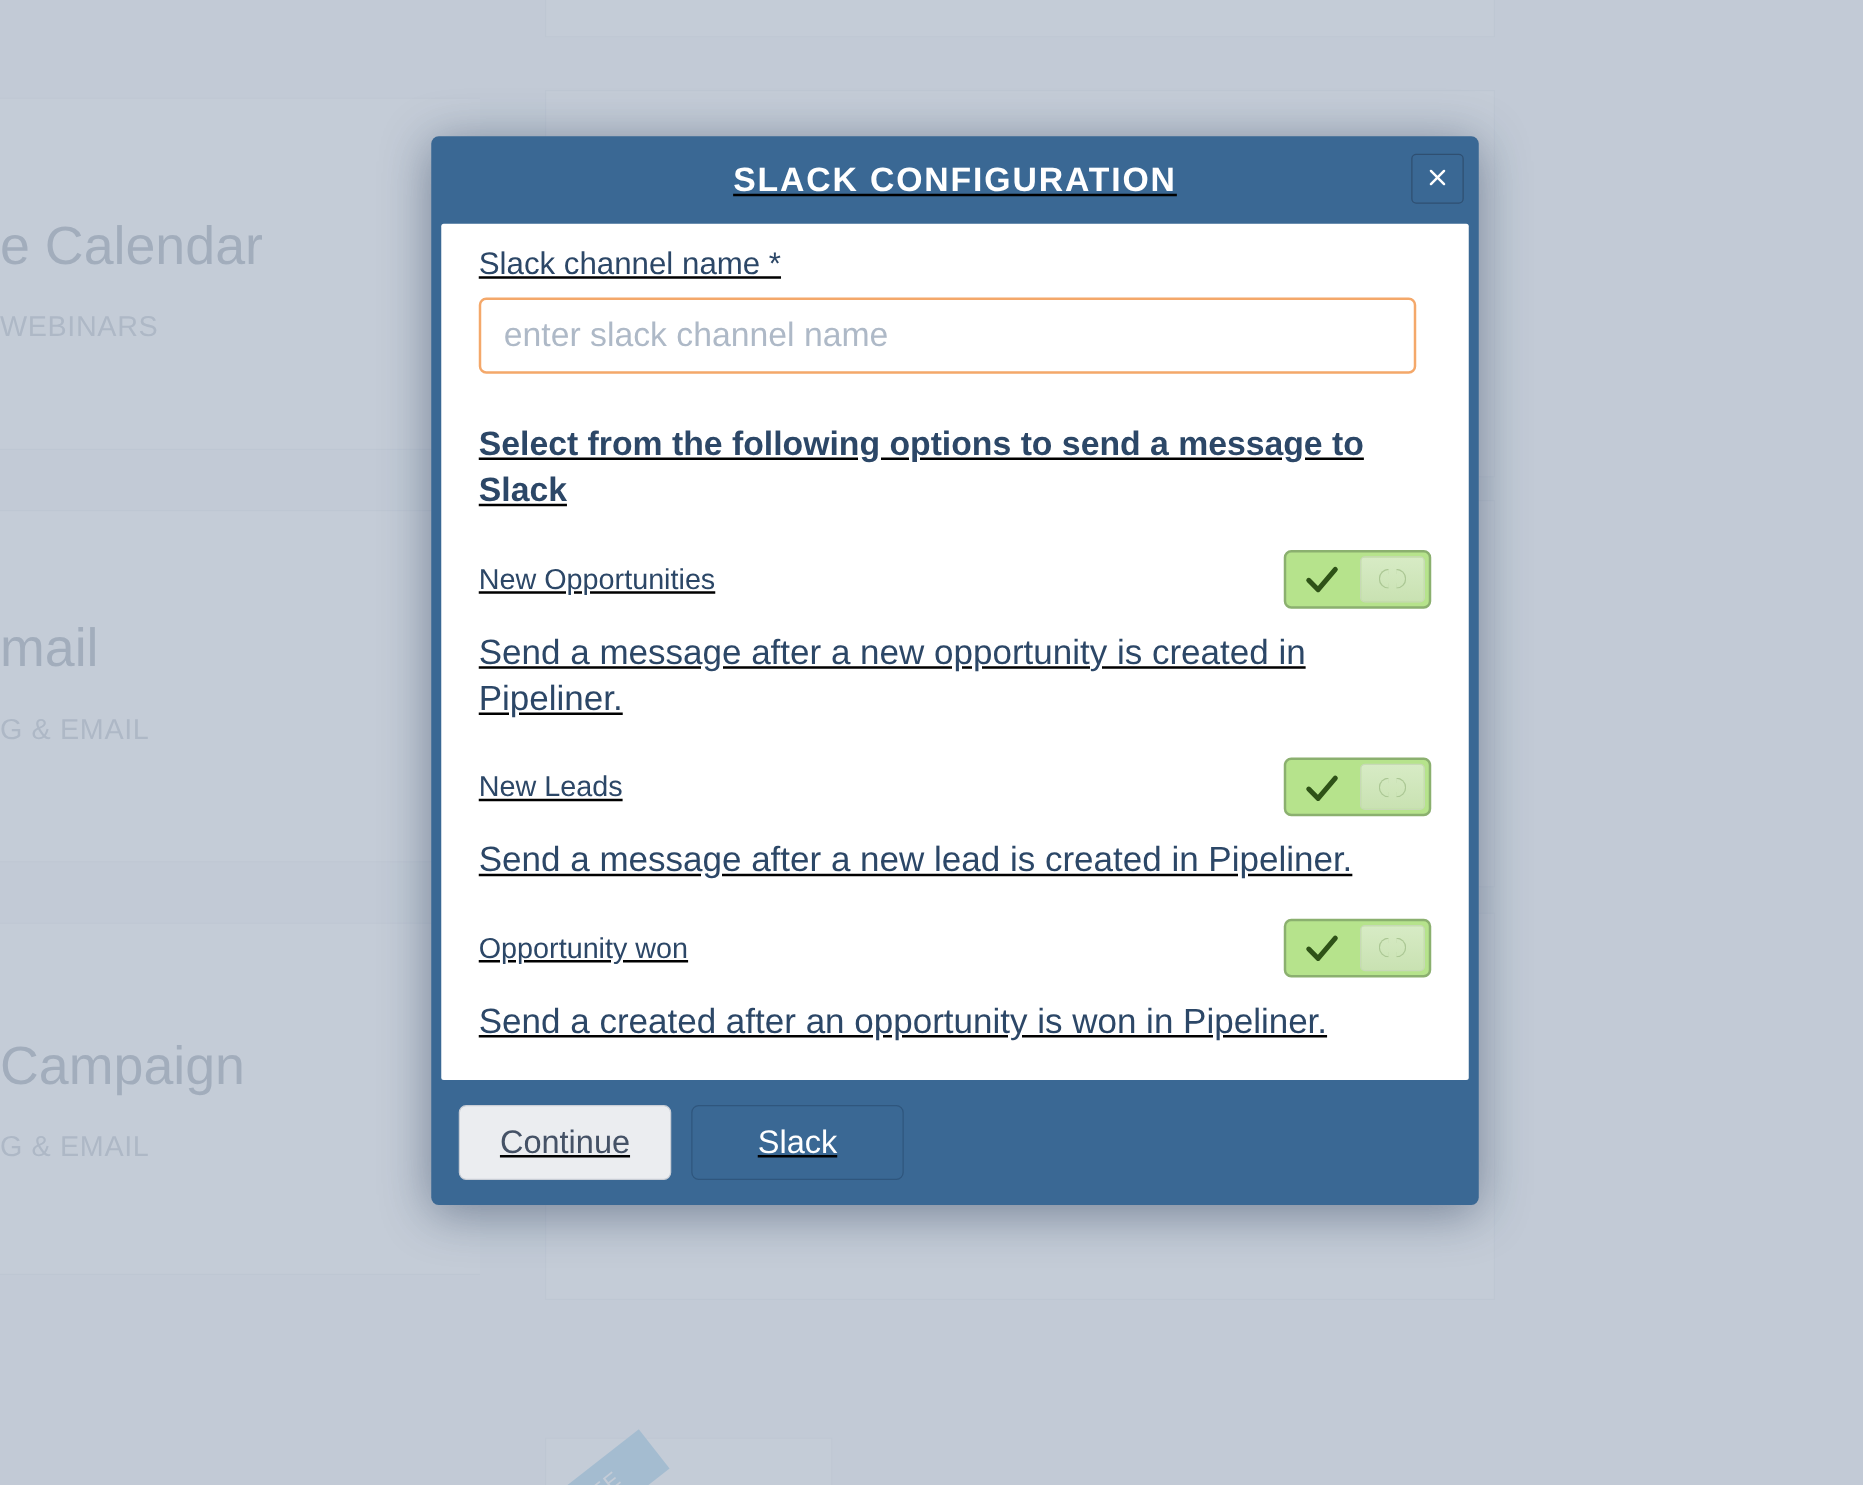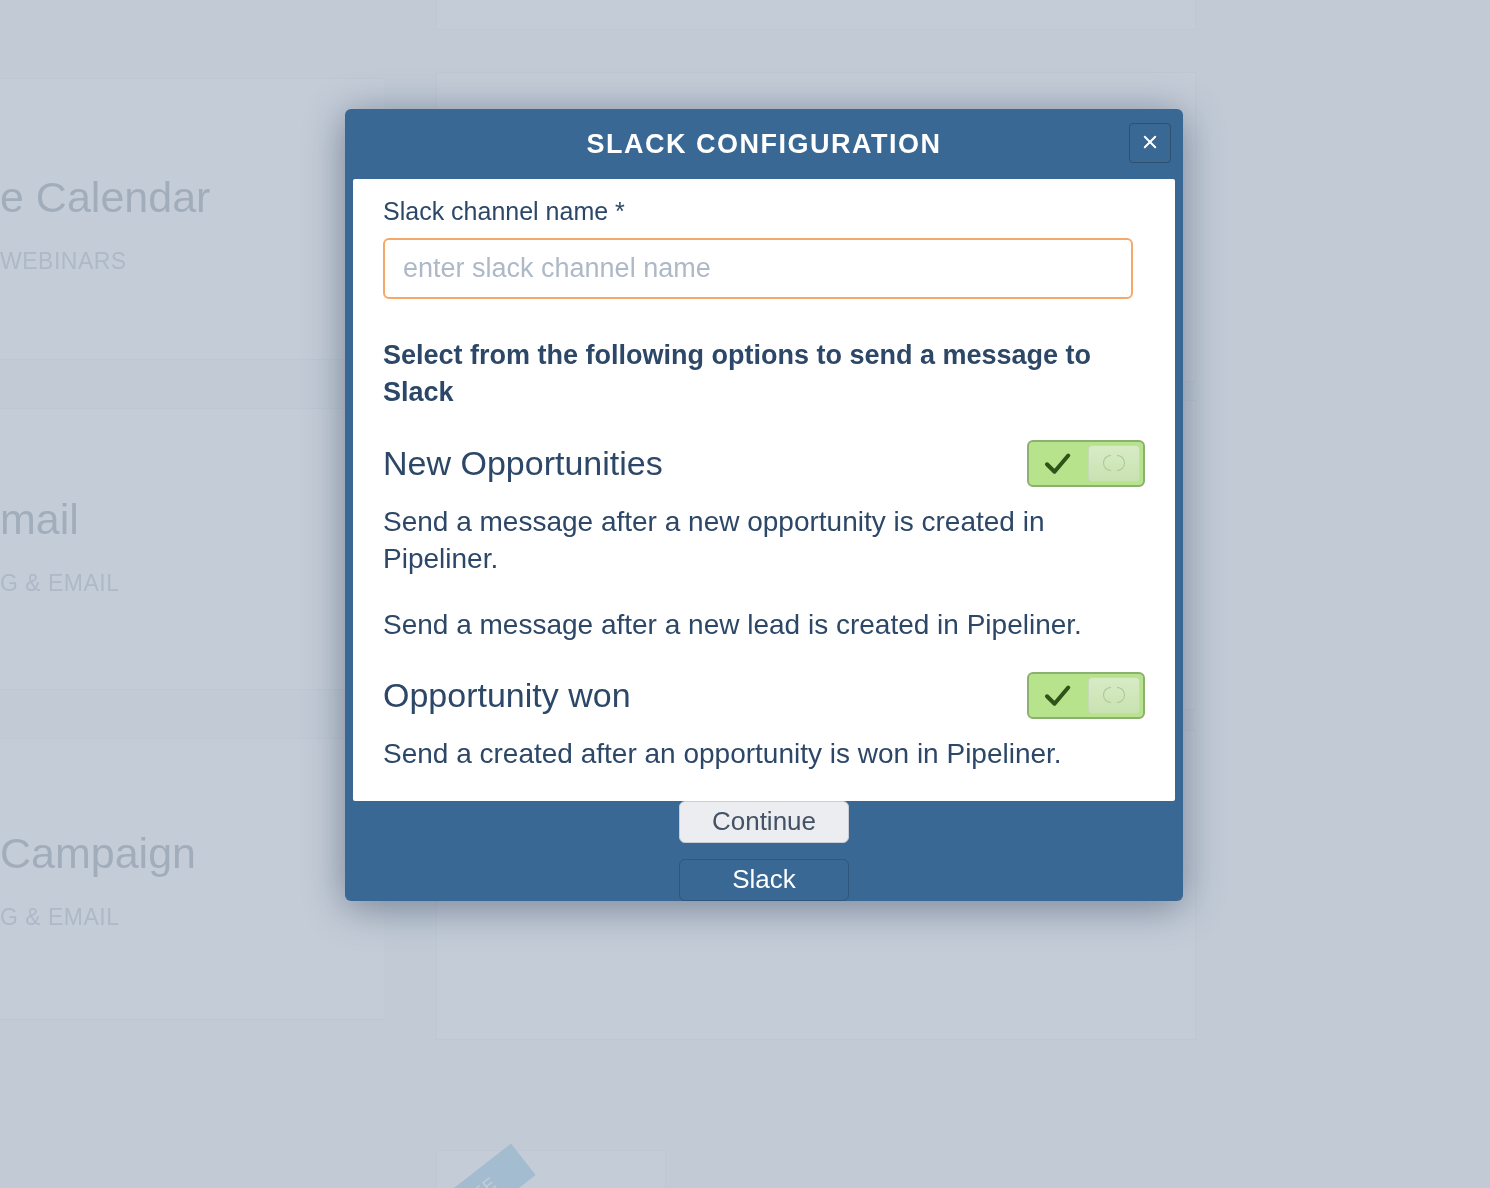--- a/index.html
+++ b/index.html
@@ -81,20 +81,21 @@
   
   .dialog {
     position: absolute;
     left: 345px;
     top: 109px;
     width: 838px;
     background: #3a6894;
     border-radius: 6px;
     box-shadow: 0 6px 40px rgba(20,40,70,0.45);
     overflow: hidden;
+    text-decoration: underline;
   }
   .dialog-header {
     position: relative;
     height: 70px;
     display: flex;
     align-items: center;
     justify-content: center;
   }
   .dialog-title {
     color: #ffffff;
@@ -157,21 +158,21 @@
 
   .opt {
     margin-top: 28px;
   }
   .opt-row {
     display: flex;
     align-items: center;
     gap: 12px;
   }
   .opt-title {
-    font-size: 34px;
+    font-size: 23px;
     font-weight: 400;
     color: #2c4767;
     flex: 1;
   }
   .opt-desc {
     margin-top: 16px;
     font-size: 28px;
     color: #2c4767;
     line-height: 1.35;
   }
@@ -217,24 +218,23 @@
     border: 1.5px solid #abc794;
     border-radius: 4px;
   }
   .toggle .knob::before { left: 14px; border-right: none; border-radius: 8px 0 0 8px; }
   .toggle .knob::after  { right: 14px; border-left: none; border-radius: 0 8px 8px 0; }
 
   .dialog-footer {
     height: 100px;
     display: flex;
     align-items: center;
-    justify-content: space-between;
+    justify-content: flex-start;
     padding: 0 22px;
     gap: 16px;
-    flex-direction: column;
   }
   .btn {
     height: 60px;
     padding: 0 30px;
     border-radius: 6px;
     font-size: 26px;
     font-weight: 400;
     cursor: pointer;
     display: inline-flex;
     align-items: center;
@@ -317,20 +317,31 @@
               </svg>
           </span>
           <span class="knob"></span>
         </div>
       </div>
       <div class="opt-desc">Send a message after a new opportunity is created in Pipeliner.</div>
     </div>
 
     
     <div class="opt">
+      <div class="opt-row">
+        <div class="opt-title">New Leads</div>
+        <div class="toggle">
+          <span class="check">
+            <svg viewBox="0 0 24 24" fill="none" stroke-width="3.2" stroke-linecap="round" stroke-linejoin="round">
+                <polyline points="4 13 10 19 21 6"></polyline>
+              </svg>
+          </span>
+          <span class="knob"></span>
+        </div>
+      </div>
       <div class="opt-desc">Send a message after a new lead is created in Pipeliner.</div>
     </div>
 
     
 
     
     <div class="opt">
       <div class="opt-row">
         <div class="opt-title">Opportunity won</div>
         <div class="toggle">

